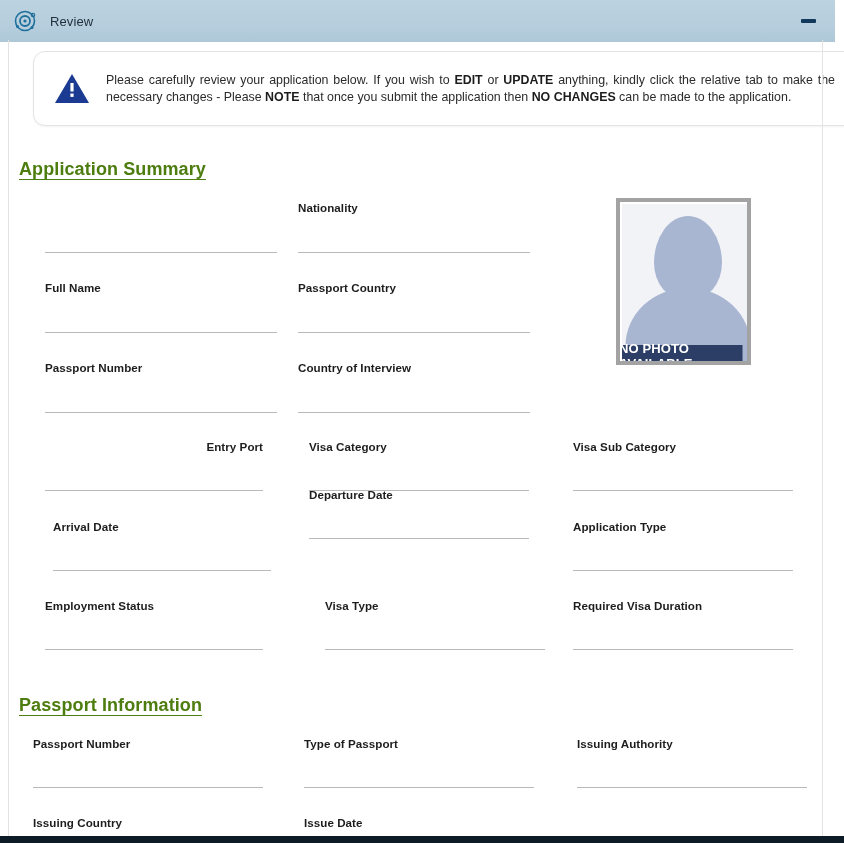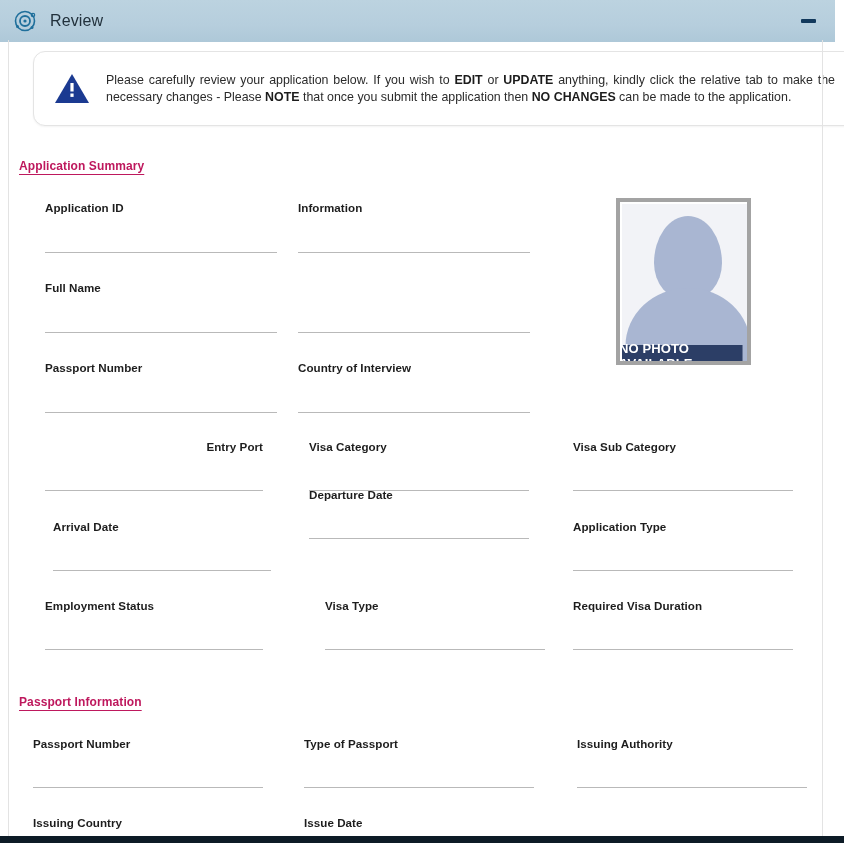--- a/index.html
+++ b/index.html
@@ -68,21 +68,21 @@
   .header-icon {
     width: 30px;
     height: 30px;
     flex: 0 0 30px;
     display: flex;
     align-items: center;
     justify-content: center;
   }
   .header-title {
     margin-left: 10px;
-    font-size: 16px;
+    font-size: 13px;
     color: #22313c;
     letter-spacing: .1px;
     font-weight: 400;
   }
   .header-collapse {
     margin-left: auto;
     width: 26px;
     height: 22px;
     display: flex;
     align-items: center;
@@ -125,23 +125,23 @@
     color: #2b2b2b;
     text-align: justify;
     padding-left: 8px;
     padding-right: 4px;
   }
   .alert-text b { font-weight: 700; color: #1c1c1c; }
 
   
   .section-title {
     position: absolute;
-    font-size: 12px;
+    font-size: 18px;
     font-weight: 700;
-    color: #be185d;
+    color: #4d7c0f;
     text-decoration: underline;
     text-underline-offset: 4px;
     letter-spacing: .1px;
   }
   #sec-summary { left: 19px; top: 159px; }
   #sec-passport { left: 19px; top: 695px; }
 
   
   .field {
     position: absolute;
@@ -276,35 +276,35 @@
       <div class="silhouette-head"></div>
       <div class="silhouette-body"></div>
       <div class="photo-caption">
         <span class="photo-caption-inner">NO PHOTO AVAILABLE</span>
       </div>
     </div>
   </div>
 
   <div id="summary-fields">
       <div class="field" style="left: 45px; top: 201px; width: 232px; height: 52px;">
-        <span class="field-label">Application ID</span>
         <span class="field-value"></span>
         <span class="field-underline"></span>
       </div>
       <div class="field" style="left: 298px; top: 201px; width: 232px; height: 52px;">
-        <span class="field-label">Information</span>
+        <span class="field-label">Nationality</span>
         <span class="field-value"></span>
         <span class="field-underline"></span>
       </div>
       <div class="field" style="left: 45px; top: 281px; width: 232px; height: 52px;">
         <span class="field-label">Full Name</span>
         <span class="field-value"></span>
         <span class="field-underline"></span>
       </div>
       <div class="field" style="left: 298px; top: 281px; width: 232px; height: 52px;">
+        <span class="field-label">Passport Country</span>
         <span class="field-value"></span>
         <span class="field-underline"></span>
       </div>
       <div class="field" style="left: 45px; top: 361px; width: 232px; height: 52px;">
         <span class="field-label">Passport Number</span>
         <span class="field-value"></span>
         <span class="field-underline"></span>
       </div>
       <div class="field" style="left: 298px; top: 361px; width: 232px; height: 52px;">
         <span class="field-label">Country of Interview</span>

